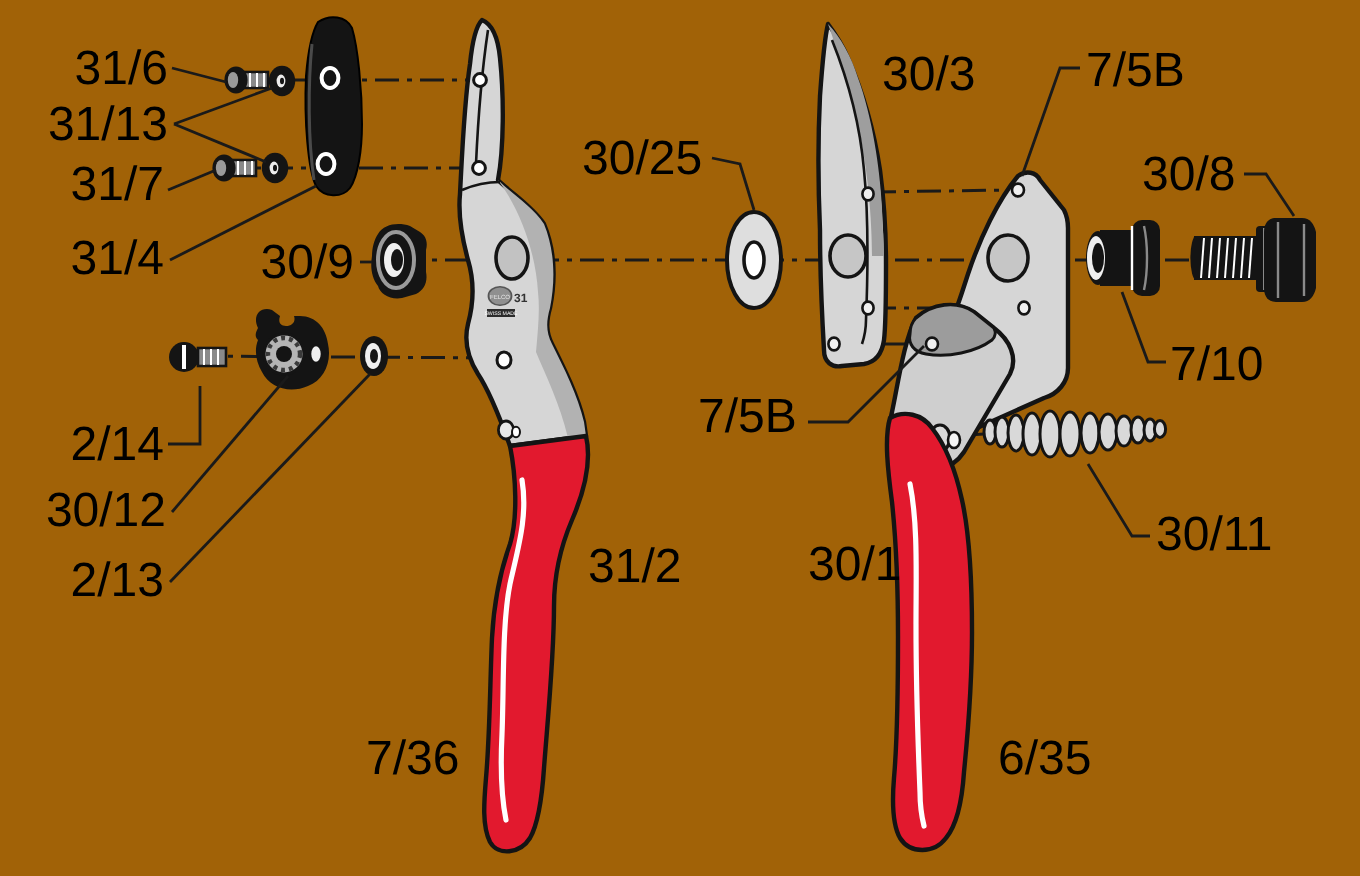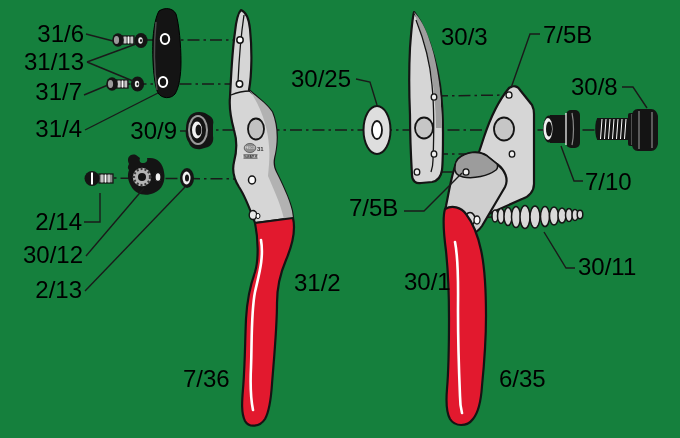--- a/index.html
+++ b/index.html
@@ -1,16 +1,16 @@
 <!DOCTYPE html>
 <html><head>
 <meta charset="utf-8">
 <style>
   html,body{margin:0;padding:0;background:#fff;}
-  .canvas{position:relative;width:680px;height:438px;background:#15803d;overflow:hidden;}
+  .canvas{position:relative;width:680px;height:438px;background:#a16207;overflow:hidden;}
   svg{display:block;}
   .lbl{font-family:"Liberation Sans",sans-serif;font-size:24px;fill:#000;}
   .stamp-brand{font-family:"Liberation Sans",sans-serif;font-size:3px;fill:#e8e8e8;}
   .stamp-model{font-family:"Liberation Sans",sans-serif;font-size:6px;font-weight:bold;fill:#333;}
   .stamp-origin{font-family:"Liberation Sans",sans-serif;font-size:2.6px;fill:#fff;}
 </style>
 </head>
 <body>
 
 <div class="canvas">

